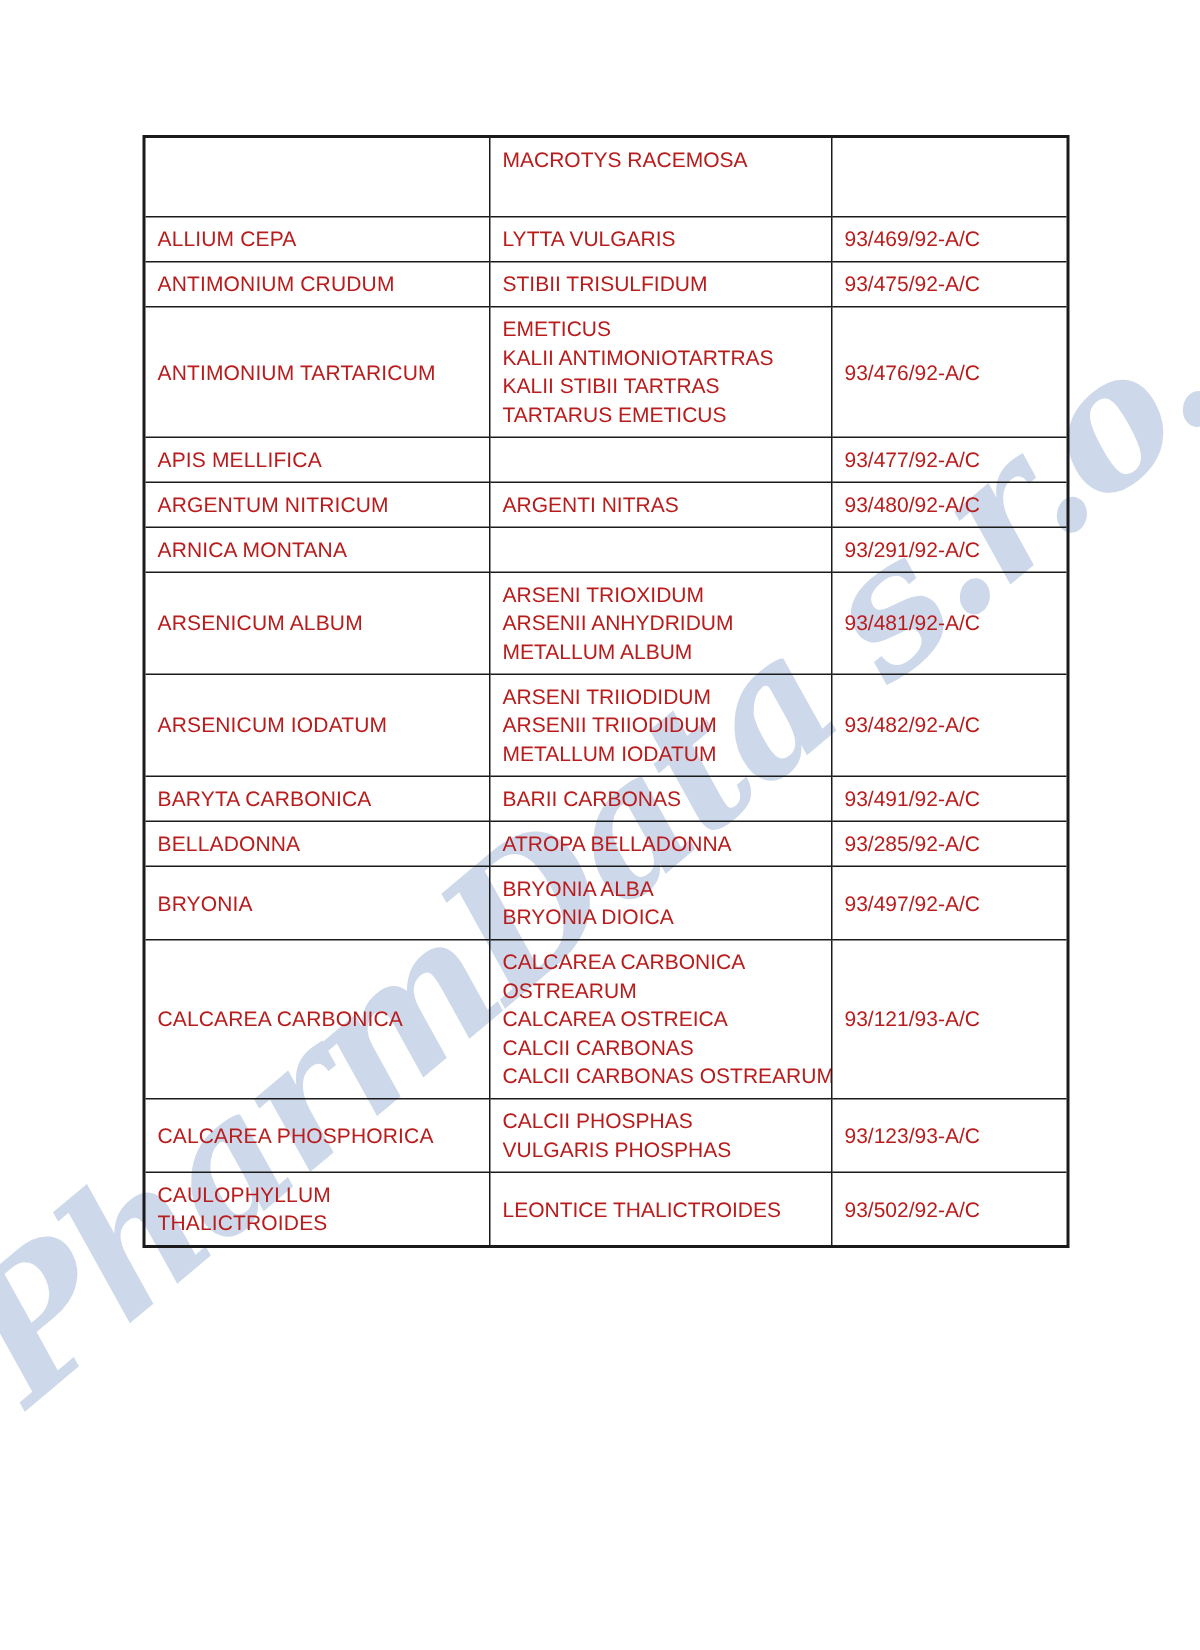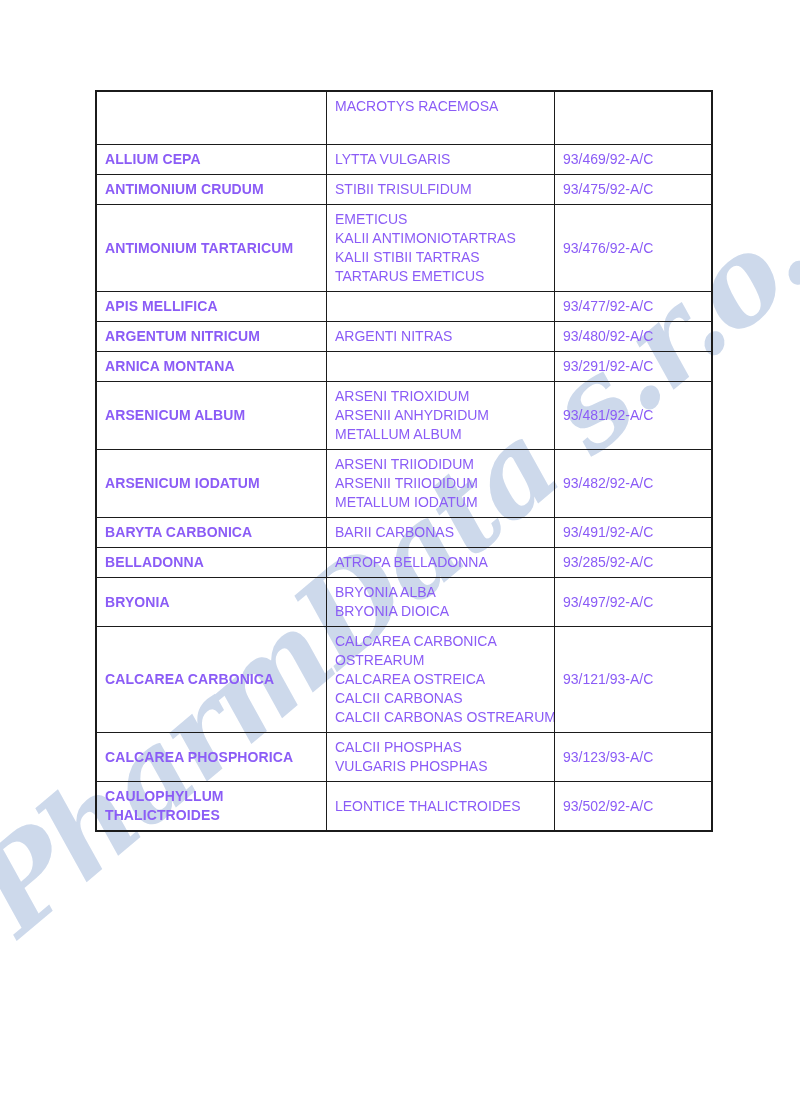--- a/index.html
+++ b/index.html
@@ -47,26 +47,26 @@
   col.c1 { width: 230px; }
   col.c2 { width: 228px; }
   col.c3 { width: 156px; }
   td {
     border-right: 1px solid #1b1b1b;
     border-bottom: 1px solid #1b1b1b;
     padding: 5px 6px 5px 8px;
     vertical-align: middle;
     font-size: 14px;
     line-height: 19px;
-    color: #8b5cf6;
+    color: #b91c1c;
     overflow: hidden;
   }
   td:last-child { border-right: none; }
   tr:last-child td { border-bottom: none; }
-  td.name-cell { font-weight: bold; letter-spacing: 0.1px; }
+  td.name-cell { font-weight: normal; letter-spacing: 0.1px; }
   tr.carryover td { height: 42px; vertical-align: top; }
   .syn-line { white-space: nowrap; }
 </style>
 </head>
 <body>
 
 <div class="watermark" style="color: rgb(201, 214, 234);">PharmData s.r.o.</div>
 
 <table class="subst-table">
   <colgroup>

